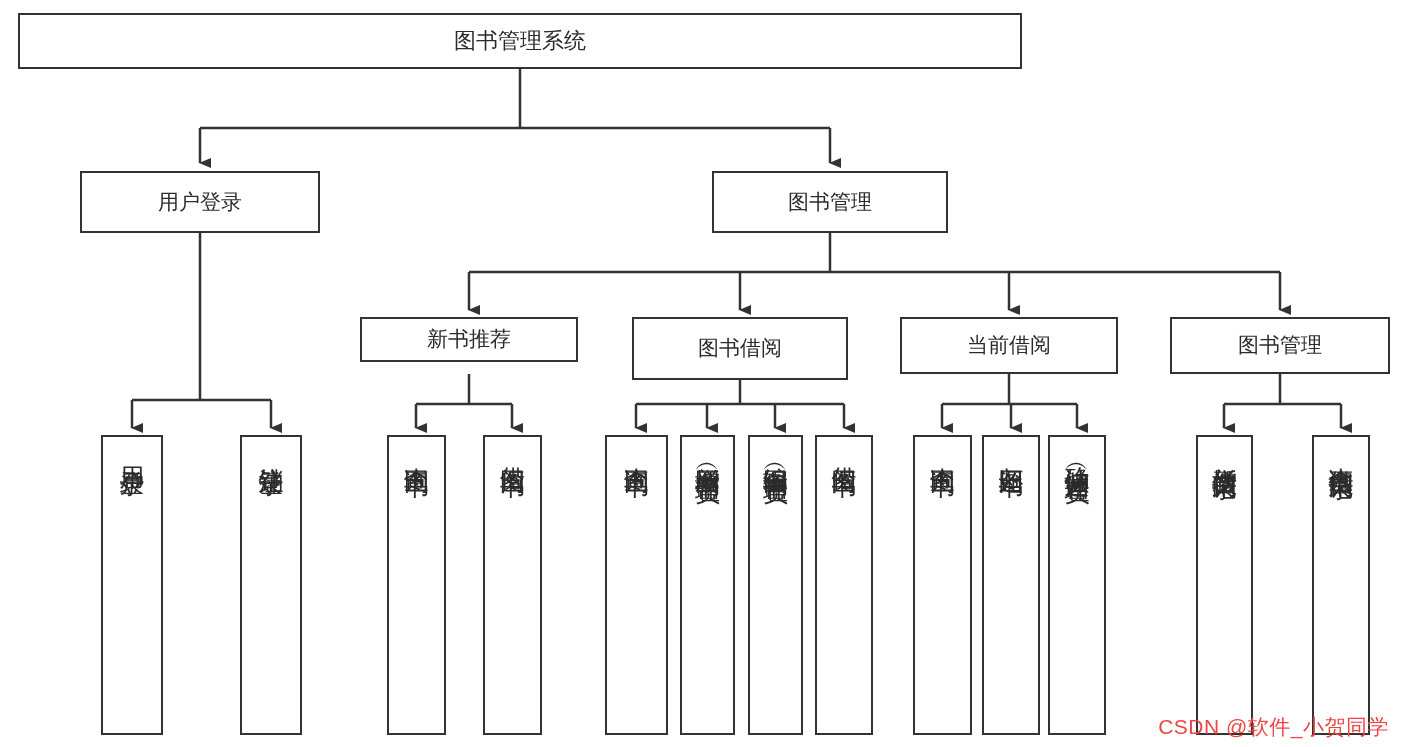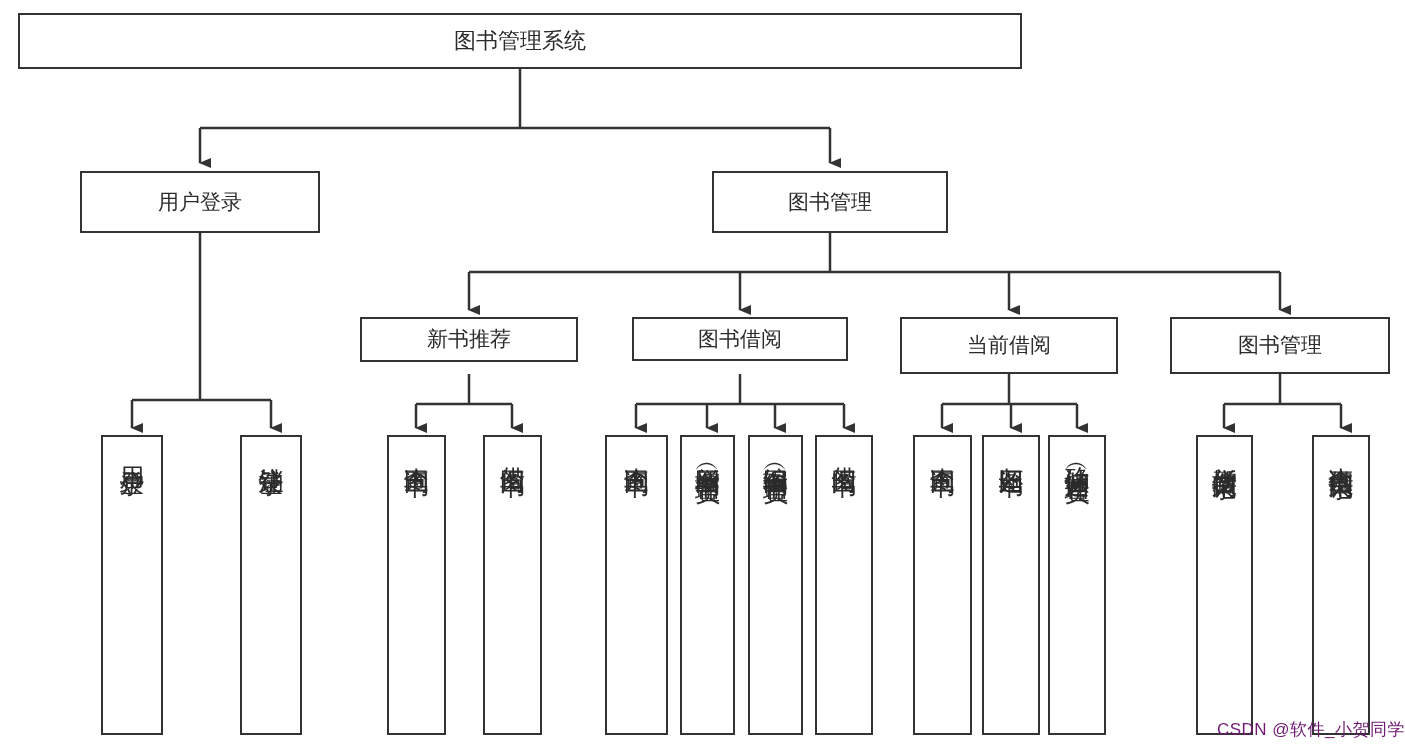--- a/index.html
+++ b/index.html
@@ -51,24 +51,24 @@
   .node.leaf .label {
     font-size: 25px;
     writing-mode: vertical-rl;
     text-orientation: upright;
     letter-spacing: 2px;
     line-height: 1.0;
     white-space: pre;
   }
   #watermark {
     position: absolute;
-    right: 0;
+    right: 16px;
     bottom: 6px;
-    font-size: 17px;
-    color: #701a75;
+    font-size: 21px;
+    color: #ef4444;
     letter-spacing: 0.5px;
     white-space: nowrap;
     user-select: none;
   }
 </style>
 </head>
 <body>
 
 <div id="canvas">
 
@@ -130,21 +130,21 @@
   <div class="node lvl2" style="left:80px; top:171px; width:240px; height:62px;">
     <span class="label">用户登录</span>
   </div>
   <div class="node lvl2" style="left:712px; top:171px; width:236px; height:62px;">
     <span class="label">图书管理</span>
   </div>
 
   <div class="node lvl3" style="left:360px; top:317px; width:218px; height:45px;">
     <span class="label">新书推荐</span>
   </div>
-  <div class="node lvl3" style="left:632px; top:317px; width:216px; height:44px;">
+  <div class="node lvl3" style="left:632px; top:317px; width:216px; height:63px;">
     <span class="label">图书借阅</span>
   </div>
   <div class="node lvl3" style="left:900px; top:317px; width:218px; height:57px;">
     <span class="label">当前借阅</span>
   </div>
   <div class="node lvl3" style="left:1170px; top:317px; width:220px; height:57px;">
     <span class="label">图书管理</span>
   </div>
 
   <div class="node leaf" style="left:101px; top:435px; width:62px; height:300px;">

